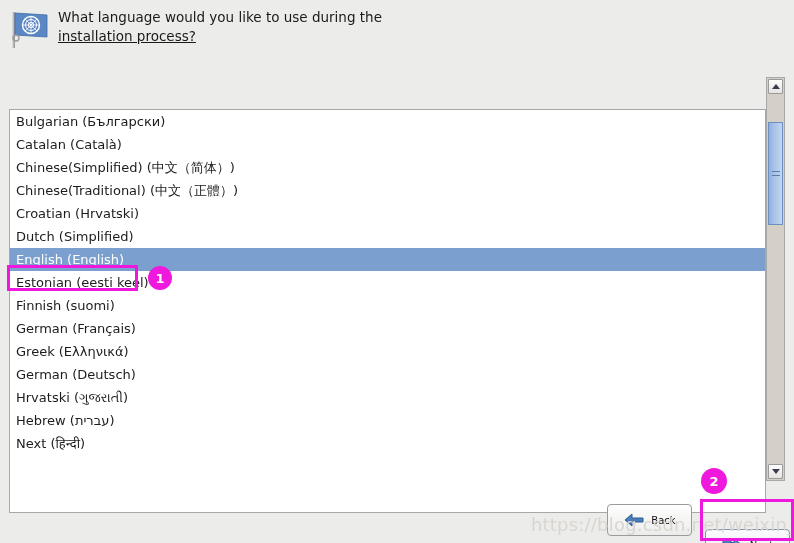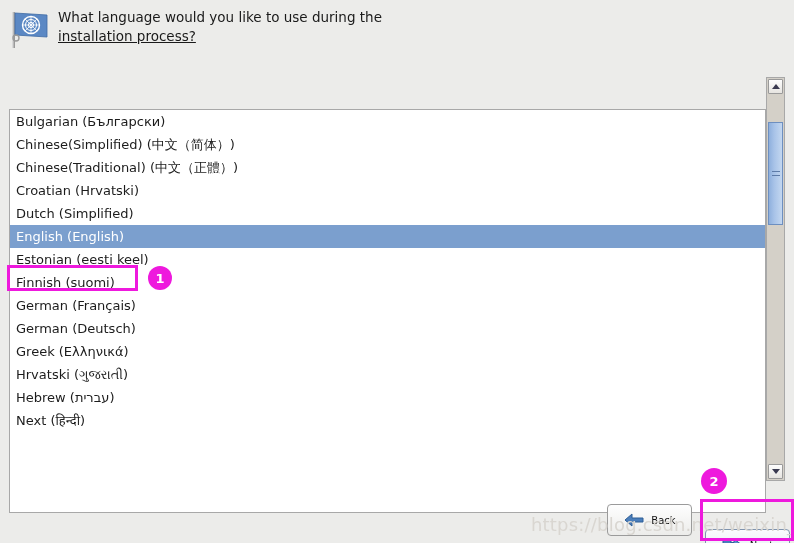--- a/index.html
+++ b/index.html
@@ -120,30 +120,31 @@
       </svg>
     </div>
     <div class="header-text">
       <span>What language would you like to use during the</span>
       <span class="l2">installation process?</span>
     </div>
   </div>
 
   <div class="listbox" id="list">
       <div class="row">Bulgarian (Български)</div>
+      <div class="row">Catalan (Català)</div>
       <div class="row">Chinese(Simplified) (中文（简体）)</div>
       <div class="row">Chinese(Traditional) (中文（正體）)</div>
       <div class="row">Croatian (Hrvatski)</div>
       <div class="row">Dutch (Simplified)</div>
       <div class="row selected">English (English)</div>
       <div class="row">Estonian (eesti keel)</div>
       <div class="row">Finnish (suomi)</div>
       <div class="row">German (Français)</div>
+      <div class="row">Greek (Ελληνικά)</div>
       <div class="row">German (Deutsch)</div>
-      <div class="row">Greek (Ελληνικά)</div>
       <div class="row">Hrvatski (ગુજરાતી)</div>
       <div class="row">Hebrew (עברית)</div>
       <div class="row">Next (हिन्दी)</div>
     </div>
 
   <div class="scrollbar">
     <div class="sb-btn sb-up">
       <div class="sb-arrow up"></div>
     </div>
     <div class="sb-thumb">

